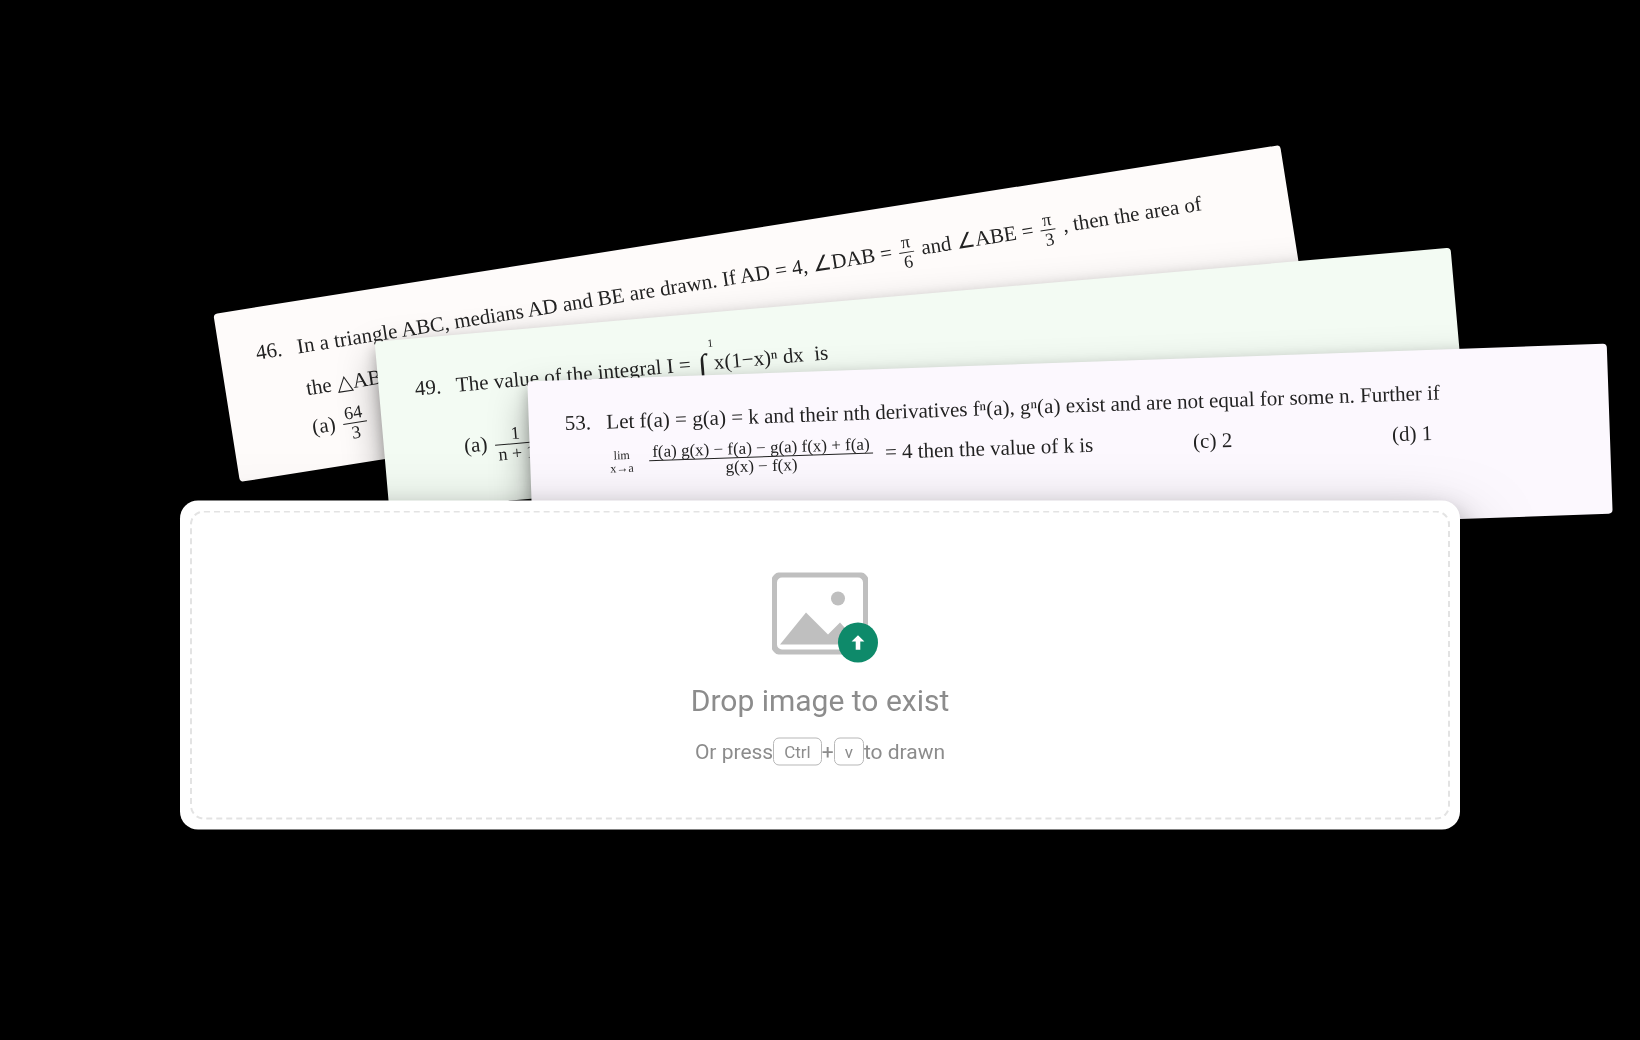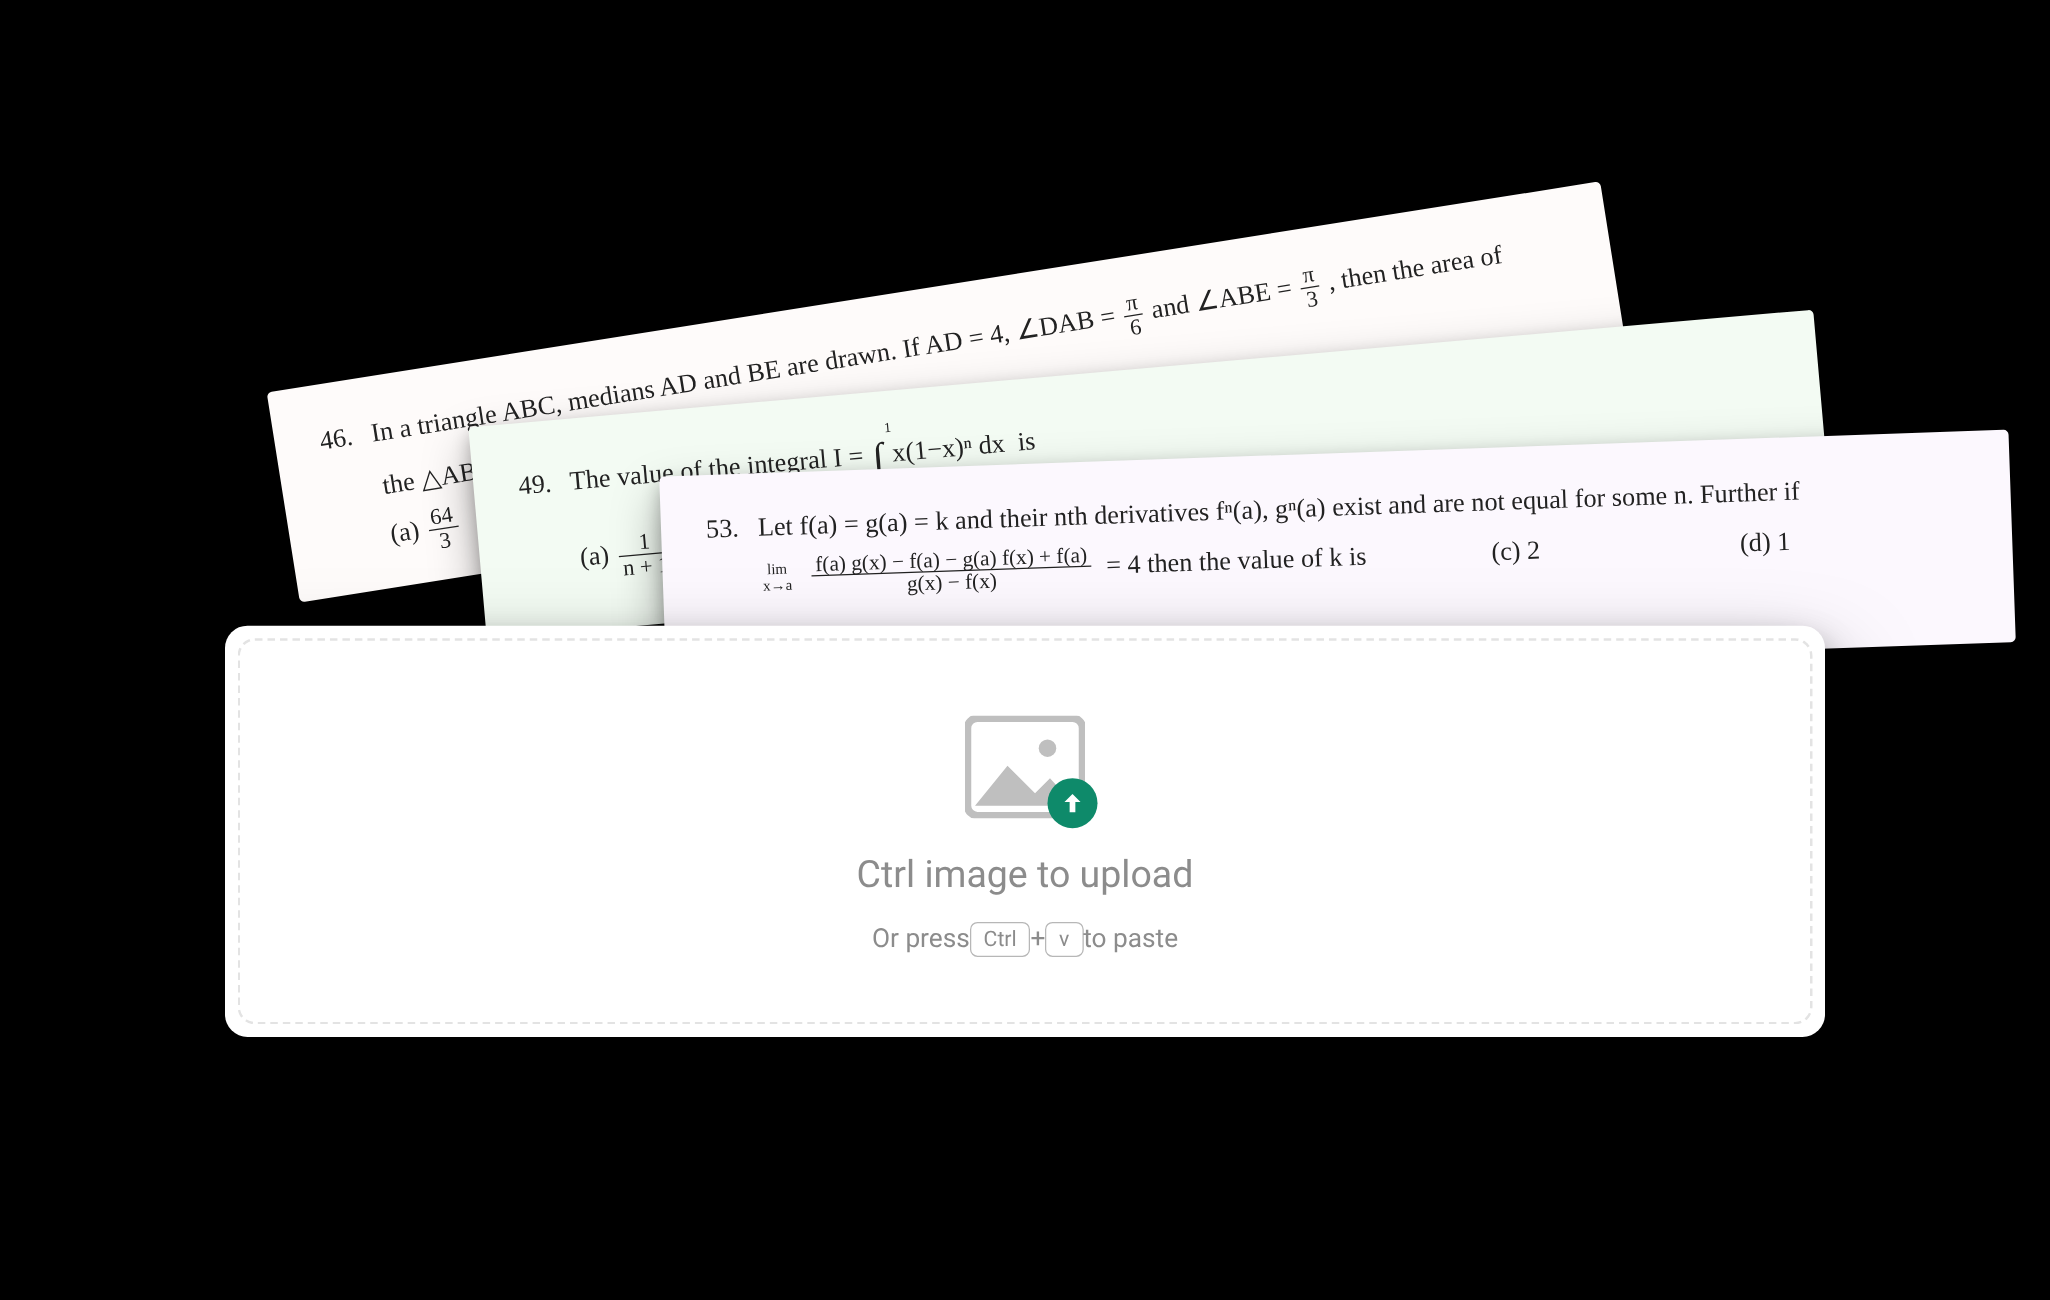--- a/index.html
+++ b/index.html
@@ -245,24 +245,24 @@
           <rect x="2" y="2" width="92" height="78" rx="8" fill="none" stroke="#bfbfbf" stroke-width="6"></rect>
           <circle cx="66" cy="26" r="7" fill="#bfbfbf"></circle>
           <path d="M 8 72 L 34 40 L 56 62 L 68 50 L 88 72 Z" fill="#bfbfbf"></path>
         </svg>
         <div class="badge">
           <svg viewBox="0 0 24 24" width="22" height="22">
             <path d="M12 4 L5 11 L9.5 11 L9.5 20 L14.5 20 L14.5 11 L19 11 Z" fill="#fff"></path>
           </svg>
         </div>
       </div>
-      <div class="drop-title">Ctrl image to upload</div>
+      <div class="drop-title">Drop image to exist</div>
       <div class="hint">
         <span>Or press</span>
         <span class="kbd">Ctrl</span>
         <span>+</span>
         <span class="kbd">v</span>
-        <span>to paste</span>
+        <span>to drawn</span>
       </div>
     </div>
   </div>
 
 </div>
 
 </body></html>

